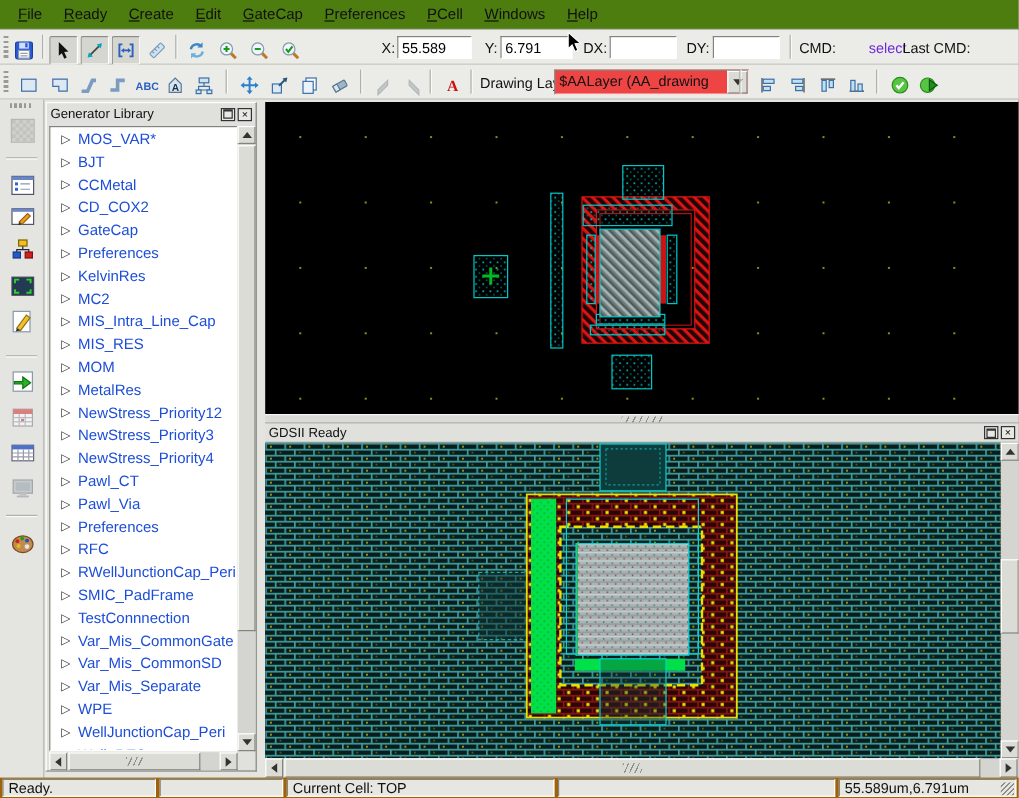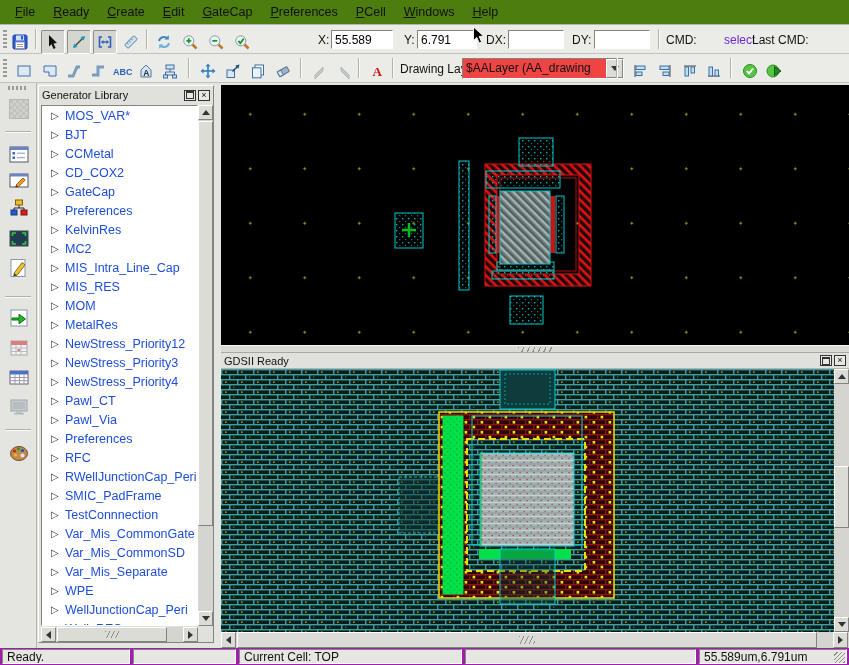--- a/index.html
+++ b/index.html
@@ -80,21 +80,21 @@
             border-top:1px solid #f6f6f2;border-bottom:1px solid #a8a8a2;
             display:flex;align-items:center;justify-content:center;}
   .splitter .marks{width:34px;height:5px;background:repeating-linear-gradient(115deg,#90908a 0 1px,transparent 1px 5px);}
   .gdsw{position:absolute;left:221px;top:353px;width:628px;height:295px;background:#e0e0dc;}
   .gdshead{position:absolute;left:0;top:0;width:100%;height:16px;display:flex;align-items:center;
            padding:0 3px;font-size:11px;border-bottom:1px solid #b6b6b0;}
   .gdshead .title{flex:1;}
   .gdsview{position:absolute;left:0;top:16px;width:613px;height:263px;background:#0a1d1d;}
 
   
-  .statusbar{position:absolute;left:0;top:648px;width:849px;height:17px;background:#a21caf;}
+  .statusbar{position:absolute;left:0;top:648px;width:849px;height:17px;background:#a16207;}
   .spanel{position:absolute;top:1px;height:15px;border:1px solid;border-color:#84847e #fff #fff #84847e;
           background:#e6e6e2;font-size:12px;padding:0 4px;white-space:nowrap;overflow:hidden;}
   .sgrip{position:absolute;right:1px;top:2px;width:11px;height:11px;
          background:repeating-linear-gradient(135deg,transparent 0 2px,#90908a 2px 3px);}
   .cursor{position:absolute;z-index:60;}
 </style>
 </head>
 <body>
 
 <div class="app">

